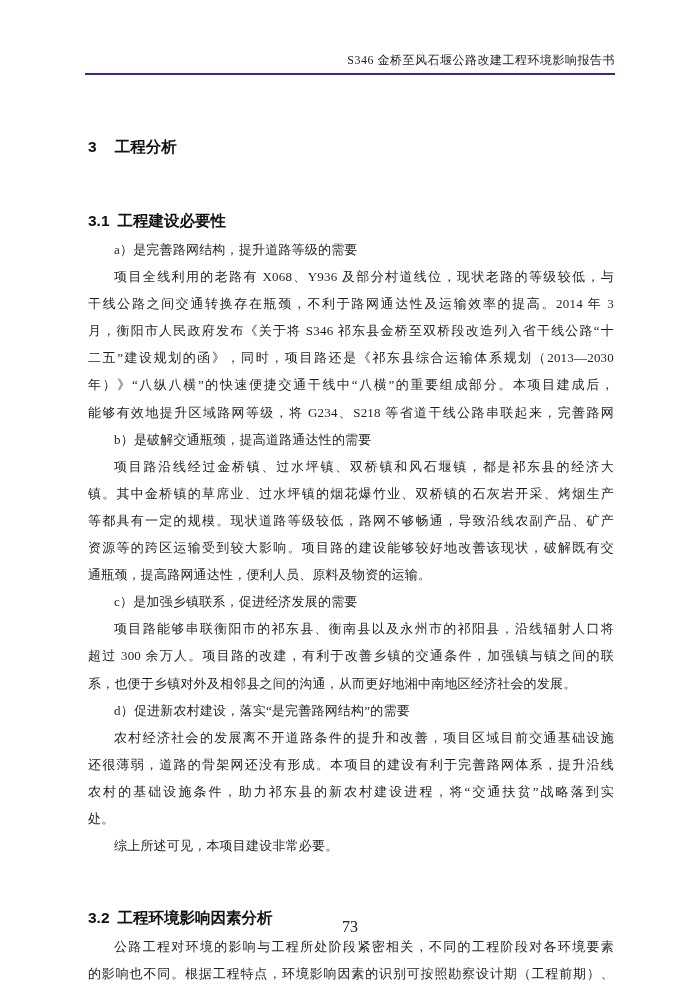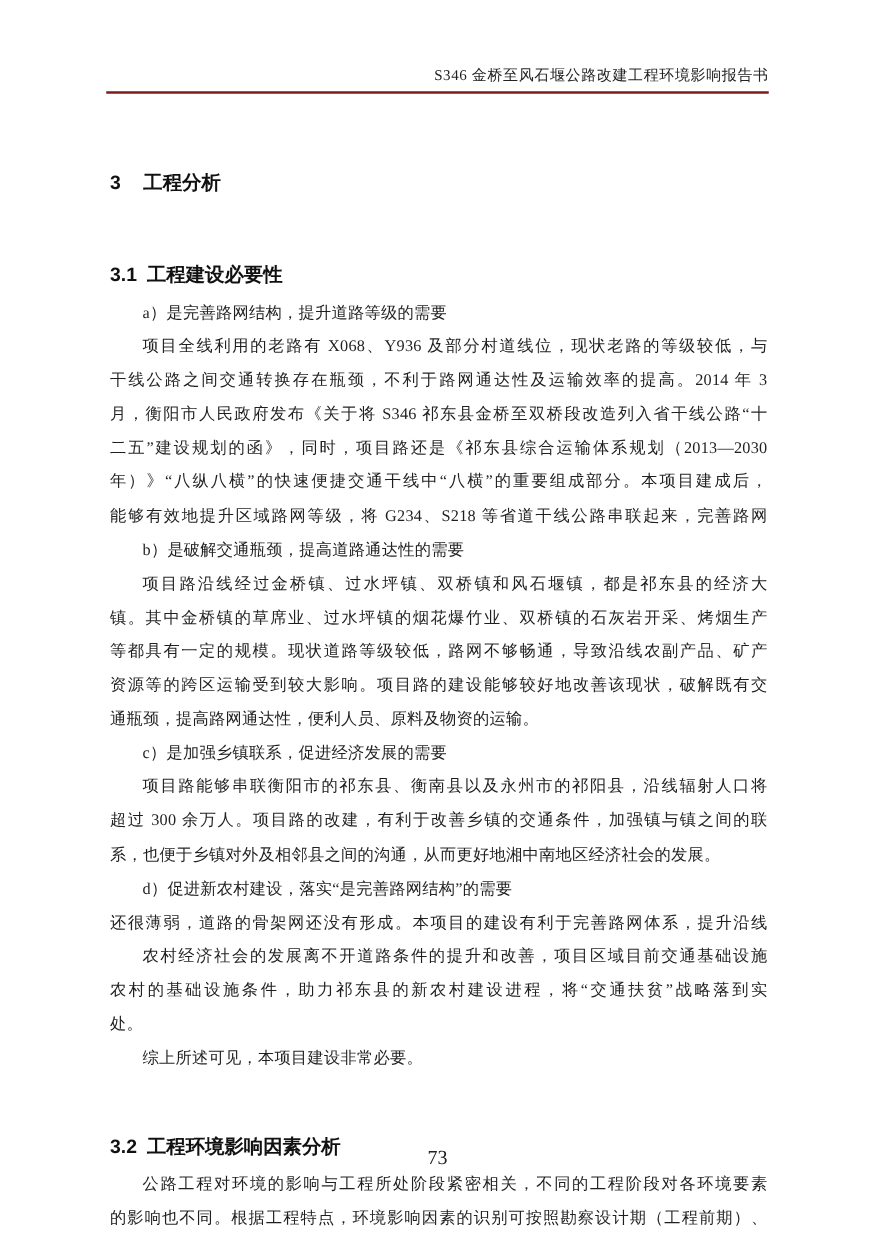--- a/index.html
+++ b/index.html
@@ -3,21 +3,21 @@
 <meta charset="utf-8">
 <style>
   html,body{margin:0;padding:0;background:#ffffff;}
   .page{
     position:relative;width:700px;height:990px;background:#ffffff;overflow:hidden;
     font-family:"Liberation Serif","DejaVu Serif",serif;color:#1f1f1f;
   }
   .header{
     position:absolute;left:85px;right:85px;top:52px;
     text-align:right;font-size:12px;line-height:16px;
-    padding-bottom:5px;border-bottom:2px solid #7f1d1d;
+    padding-bottom:5px;border-bottom:2px solid #4c1d95;
     letter-spacing:0.5px;color:#222;
   }
   .content{position:absolute;left:88px;top:88px;width:526px;}
   .h{
     font-family:"Liberation Sans","DejaVu Sans",sans-serif;
     font-weight:bold;font-size:15.5px;line-height:30px;color:#111;
     white-space:nowrap;
     margin-top:44px;
   }
   .h1 .hnum{margin-right:18px;}
@@ -55,22 +55,22 @@
       <div class="line indent just">项目路沿线经过金桥镇、过水坪镇、双桥镇和风石堰镇，都是祁东县的经济大</div>
       <div class="line just">镇。其中金桥镇的草席业、过水坪镇的烟花爆竹业、双桥镇的石灰岩开采、烤烟生产</div>
       <div class="line just">等都具有一定的规模。现状道路等级较低，路网不够畅通，导致沿线农副产品、矿产</div>
       <div class="line just">资源等的跨区运输受到较大影响。项目路的建设能够较好地改善该现状，破解既有交</div>
       <div class="line">通瓶颈，提高路网通达性，便利人员、原料及物资的运输。</div>
       <div class="line indent">c）是加强乡镇联系，促进经济发展的需要</div>
       <div class="line indent just">项目路能够串联衡阳市的祁东县、衡南县以及永州市的祁阳县，沿线辐射人口将</div>
       <div class="line just">超过 300 余万人。项目路的改建，有利于改善乡镇的交通条件，加强镇与镇之间的联</div>
       <div class="line">系，也便于乡镇对外及相邻县之间的沟通，从而更好地湘中南地区经济社会的发展。</div>
       <div class="line indent">d）促进新农村建设，落实“是完善路网结构”的需要</div>
+      <div class="line indent just">农村经济社会的发展离不开道路条件的提升和改善，项目区域目前交通基础设施</div>
       <div class="line just">还很薄弱，道路的骨架网还没有形成。本项目的建设有利于完善路网体系，提升沿线</div>
-      <div class="line indent just">农村经济社会的发展离不开道路条件的提升和改善，项目区域目前交通基础设施</div>
       <div class="line just">农村的基础设施条件，助力祁东县的新农村建设进程，将“交通扶贫”战略落到实</div>
       <div class="line">处。</div>
       <div class="line indent">综上所述可见，本项目建设非常必要。</div>
       <div class="h h2"><span class="hnum">3.2</span><span>工程环境影响因素分析</span></div>
       <div class="line indent just">公路工程对环境的影响与工程所处阶段紧密相关，不同的工程阶段对各环境要素</div>
       <div class="line just">的影响也不同。根据工程特点，环境影响因素的识别可按照勘察设计期（工程前期）、</div>
     </div>
 
   <div class="footer">
     <span>73</span>

